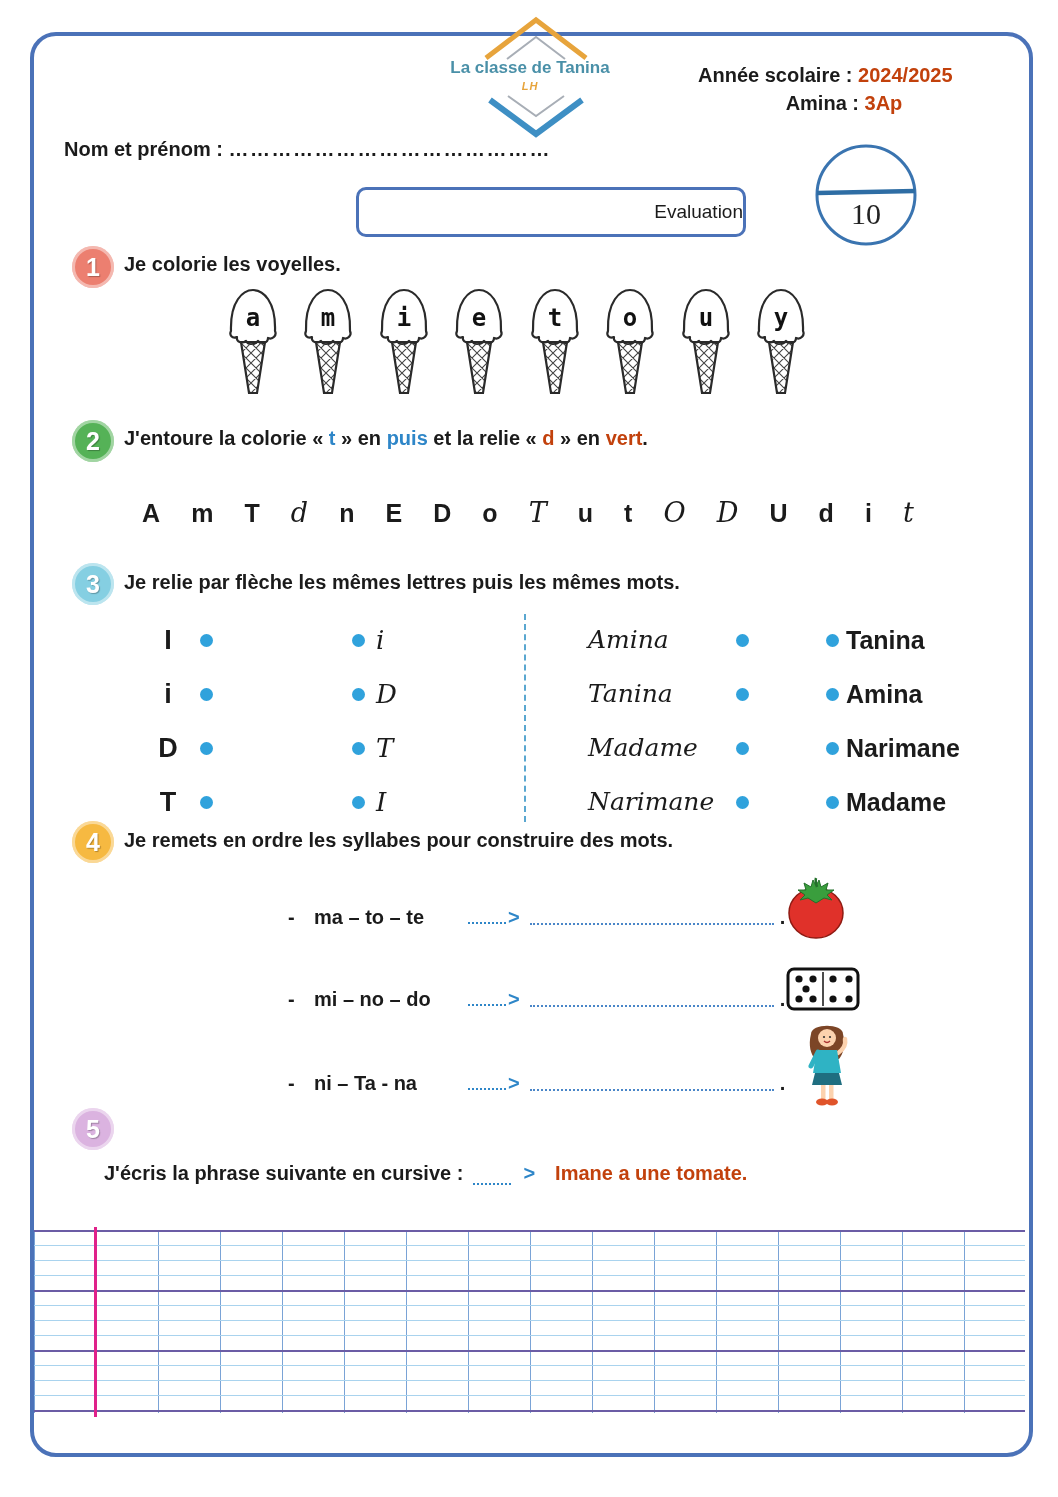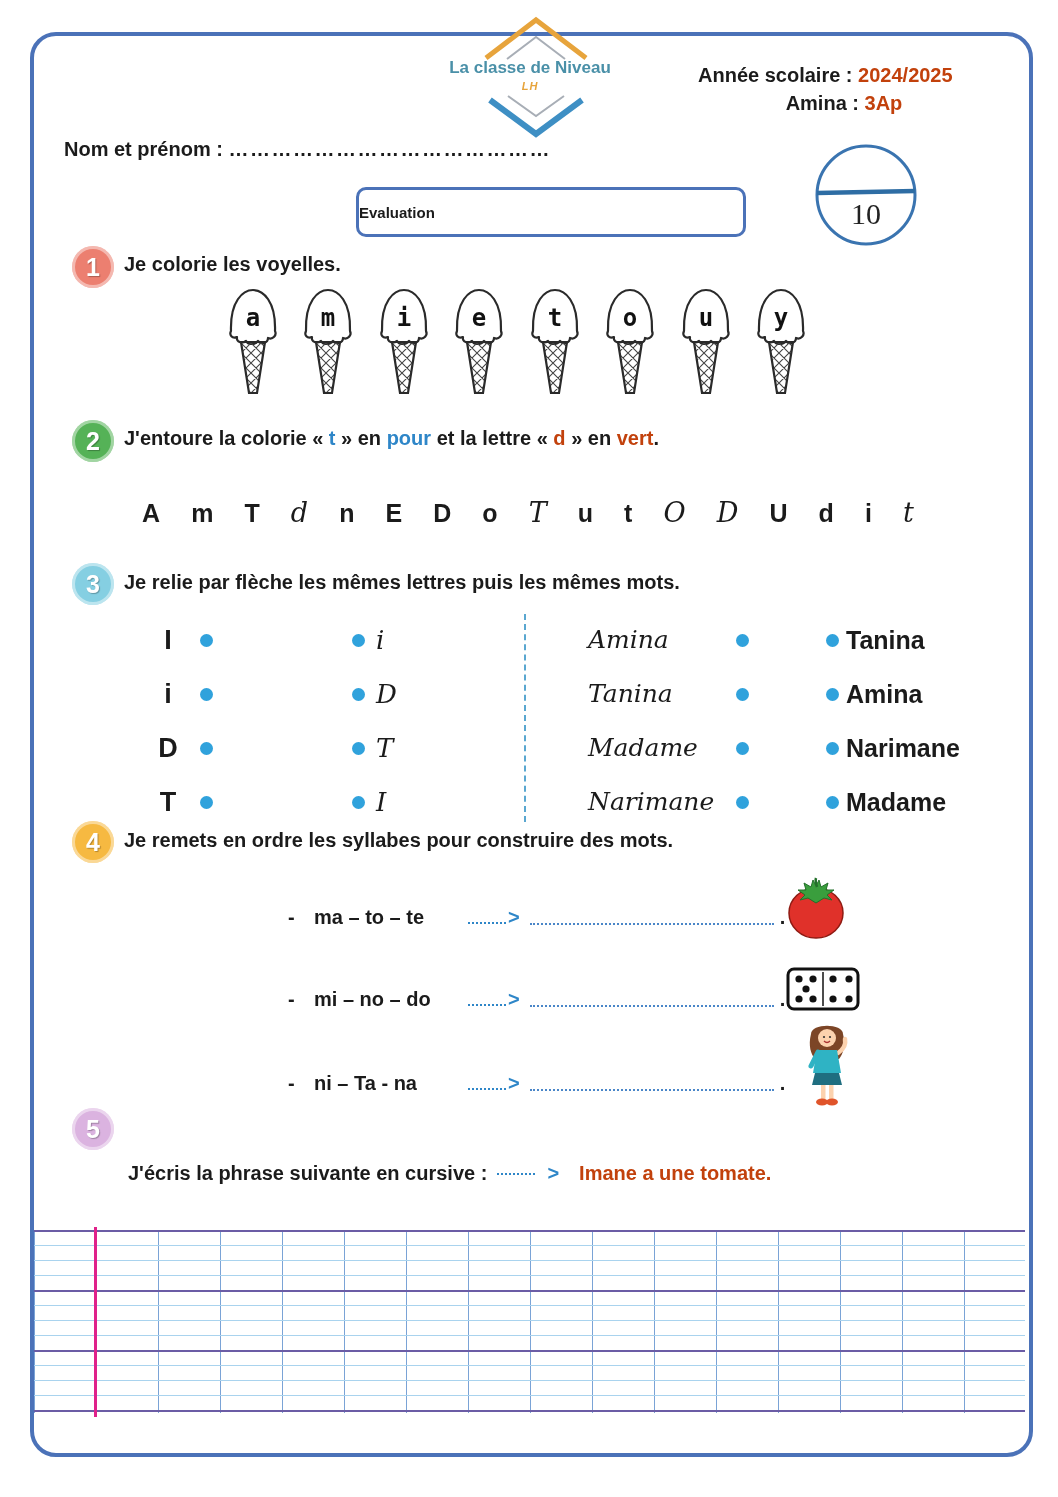--- a/index.html
+++ b/index.html
@@ -20,21 +20,21 @@
   
   .logo-chev{position:absolute;}
   .chev-up{left:460px;top:14px;} .chev-down{left:478px;top:94px;}
   .logo-title{position:absolute;left:430px;top:58px;width:200px;text-align:center;
         color:#4a90a8;font-size:17px;font-weight:600;}
   .logo-lh{position:absolute;left:430px;top:80px;width:200px;text-align:center;
         color:#e7a43c;font-size:11px;font-weight:700;letter-spacing:1px;font-style:italic;}
 
   .eval-box{position:absolute;left:356px;top:187px;width:384px;height:44px;
         border:3px solid #4b72b8;border-radius:10px;display:flex;align-items:center;
-        justify-content:flex-start;font-size:15px;font-weight:700;}
+        justify-content:flex-end;font-size:19px;font-weight:400;}
   .score-svg{position:absolute;left:812px;top:142px;}
 
   
   .badge{position:absolute;width:42px;height:42px;border-radius:50%;display:flex;
         align-items:center;justify-content:center;font-weight:700;font-size:25px;color:#fff;
         box-shadow:inset 0 0 0 3px rgba(255,255,255,.45);text-shadow:1px 1px 1px rgba(0,0,0,.28);}
   .badge1{left:72px;top:246px;background:#ec7f70;}
   .badge2{left:72px;top:420px;background:#55b257;}
   .badge3{left:72px;top:563px;background:#85cfe2;}
   .badge4{left:72px;top:821px;background:#f6b941;}
@@ -73,21 +73,21 @@
   .syl-dash{width:26px;}
   .syl-text{width:154px;white-space:nowrap;}
   .lead{display:inline-block;width:38px;height:11px;border-bottom:2.5px dotted #2e86c8;margin-right:2px;}
   .gt{color:#2e86c8;font-weight:700;margin-right:10px;}
   .ans{display:inline-block;width:244px;height:13px;border-bottom:2.5px dotted #4a86c8;}
   .dot-end{margin-left:6px;}
   .img-abs{position:absolute;}
   .tomato{left:786px;top:874px;} .domino{left:786px;top:966px;} .girl{left:797px;top:1020px;}
 
   
-  .ex5row{position:absolute;left:128px;top:1162px;display:flex;align-items:flex-start;gap:10px;
+  .ex5row{position:absolute;left:104px;top:1162px;display:flex;align-items:flex-end;gap:10px;
         font-size:20px;font-weight:700;white-space:nowrap;}
 
   
   .seyes{position:absolute;left:34px;top:1230px;width:991px;height:183px;
     background-image:
       repeating-linear-gradient(to bottom,#6b5ca5 0,#6b5ca5 2px,transparent 2px,transparent 60px),
       repeating-linear-gradient(to bottom,#a9d3ee 0,#a9d3ee 1px,transparent 1px,transparent 15px),
       repeating-linear-gradient(to right,#7aa3d6 0,#7aa3d6 1px,transparent 1px,transparent 62px);}
   .margin-line{position:absolute;left:94px;top:1227px;width:3px;height:190px;background:#e0218a;}
 </style>
@@ -102,21 +102,21 @@
   </defs>
 </svg>
 
 <div class="page">
   <div class="page-border"></div>
 
   <svg class="logo-chev chev-up" width="152" height="46" viewBox="0 0 152 46">
     <path d="M26,44 L76,6 L126,44" stroke="#e7a43c" stroke-width="5" fill="none"></path>
     <path d="M47,45 L76,23 L105,45" stroke="#a8aeb6" stroke-width="2" fill="none"></path>
   </svg>
-  <div class="logo-title">La classe de Niveau</div>
+  <div class="logo-title">La classe de Tanina</div>
   <div class="logo-lh">LH</div>
   <svg class="logo-chev chev-down" width="116" height="44" viewBox="0 0 116 44">
     <path d="M30,2 L58,22 L86,2" stroke="#a8aeb6" stroke-width="2" fill="none"></path>
     <path d="M12,6 L58,40 L104,6" stroke="#3e8fc4" stroke-width="6" fill="none"></path>
   </svg>
 
   <div class="hf hf3">
     <span>Nom et prénom :</span>
     <span class="hdots">………………………………………</span>
   </div>
@@ -180,21 +180,21 @@
       <text class="cone-letter" x="32" y="43" text-anchor="middle" font-size="24" fill="#111">u</text>
     </svg>
     <svg width="64" height="114" viewBox="0 0 64 114">
       <path d="M10,48 C9,18 22,7 32,7 C42,7 55,18 54,48 C56,52 52,57 47,55 C47,60 40,62 37,58 C34,62 27,62 25,58 C21,61 15,59 16,54 C11,56 8,52 10,48 Z" fill="#fff" stroke="#2a2a2a" stroke-width="2.2" stroke-linejoin="round"></path>
       <polygon points="20,59 44,59 36,110 28,110" fill="url(#hatch)" stroke="#2a2a2a" stroke-width="2.2"></polygon>
       <text class="cone-letter" x="32" y="43" text-anchor="middle" font-size="24" fill="#111">y</text>
     </svg>
   </div>
 
   <div class="badge badge2">2</div>
-  <div class="stmt stmt2"><span>J'entoure la colorie « </span><span class="blue">t</span><span> » en </span><span class="blue">pour</span><span> et la lettre « </span><span class="green">d</span><span> » en </span><span class="green">vert</span><span>.</span></div>
+  <div class="stmt stmt2"><span>J'entoure la colorie « </span><span class="blue">t</span><span> » en </span><span class="blue">puis</span><span> et la relie « </span><span class="green">d</span><span> » en </span><span class="green">vert</span><span>.</span></div>
 
   <div class="letters-row">
     <span>A</span>
     <span>m</span>
     <span>T</span>
     <span class="cl">d</span>
     <span>n</span>
     <span>E</span>
     <span>D</span>
     <span>o</span>

